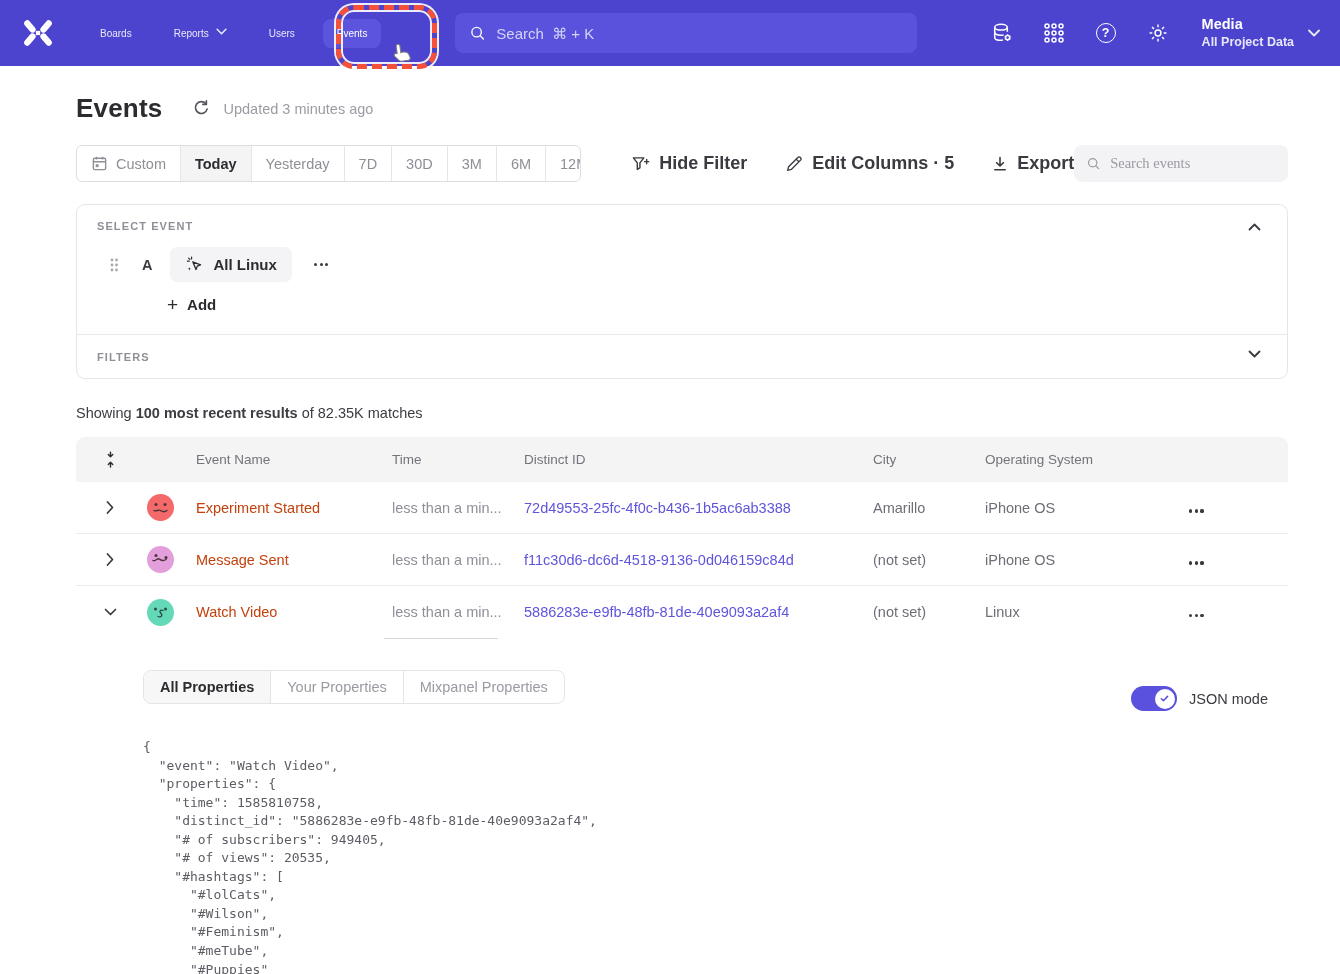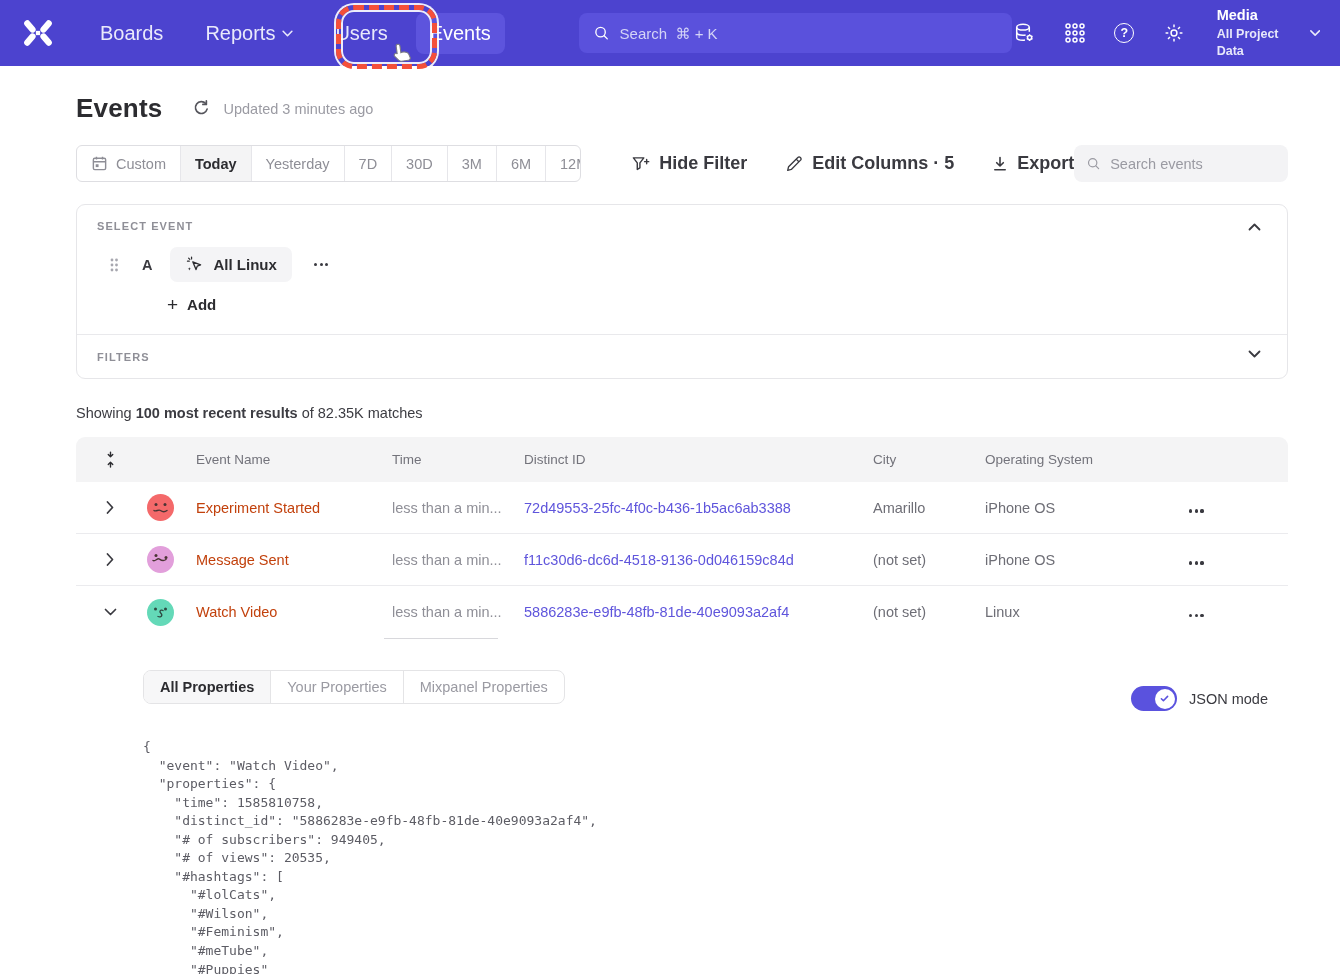--- a/index.html
+++ b/index.html
@@ -4,22 +4,22 @@
 <style>
   * { margin:0; padding:0; box-sizing:border-box; }
   html,body { width:1340px; height:974px; overflow:hidden; background:#fff;
               font-family:"Liberation Sans", sans-serif; }
   svg { display:block; }
 
   
   .navbar { position:relative; height:66px; background:#4c43cf; display:flex;
             align-items:center; padding:0 20px; color:#fff; }
   .logo { width:36px; height:36px; margin-right:30px; flex:0 0 auto; }
-  .nav-item { color:#e9e9fb; font-size:20px; padding:9px 14px; border-radius:8px;
-              margin-right:14px; display:flex; align-items:center; gap:7px;
+  .nav-item { color:#e9e9fb; font-size:10px; padding:9px 14px; border-radius:8px;
+              margin-right:14px; display:flex; align-items:flex-start; gap:7px;
               cursor:pointer; white-space:nowrap; }
   .nav-item.active { background:#5d54dd; color:#fff; }
   .nav-search { margin-left:60px; width:462px; height:40px; background:#5a51dc;
                 border-radius:8px; display:flex; align-items:center; padding:0 14px; gap:10px; }
   .nav-search input { background:transparent; border:none; outline:none; color:#fde047;
                       font-size:15px; width:100%; font-family:"Liberation Sans",sans-serif; }
   .nav-search input::placeholder { color:#d4d4f6; opacity:1; }
   .nav-right { margin-left:auto; display:flex; align-items:center; gap:28px; }
   .nav-icon { width:24px; height:24px; color:#fff; display:flex; align-items:center;
               justify-content:center; cursor:pointer; }
@@ -52,21 +52,21 @@
                color:#8e8e96; border-left:1px solid #e6e6ea; cursor:pointer; white-space:nowrap; }
   .range-btn:first-child { border-left:none; }
   .range-btn.selected { background:#f4f4f5; color:#2c2c30; font-weight:bold; }
   .toolbar-actions { display:flex; align-items:center; margin-left:50px; gap:38px; }
   .action-btn { display:flex; align-items:center; gap:9px; font-size:18px; color:#3a3a40;
                 font-weight:600; cursor:pointer; white-space:nowrap;justify-content:center; }
   .events-search { margin-left:auto; width:222px; height:37px; background:#f3f3f5;
                    border-radius:8px; display:flex; align-items:center; padding:0 12px; gap:9px;
                    color:#9a9aa2; }
   .events-search input { background:transparent; border:none; outline:none; font-size:14.5px;
-                         color:#3a3a40; width:100%; font-family:Liberation Sans, sans-serif; }
+                         color:#3a3a40; width:100%; font-family:Liberation Serif, serif; }
   .events-search input::placeholder { color:#9a9aa2; opacity:1; }
 
   
   .qb-card { margin-top:22px; border:1px solid #e6e6e9; border-radius:9px; background:#fff; }
   .qb-section-label { font-size:11px; font-weight:bold; letter-spacing:1.1px; color:#8f8f97; }
   .qb-top { position:relative; padding:15px 20px 20px 20px; }
   .qb-row { display:flex; align-items:center; margin-top:15px; }
   .drag-handle { color:#a7a7af; margin-left:12px; cursor:grab; }
   .row-letter { font-size:14.5px; font-weight:bold; color:#3a3a40; margin-left:23px; }
   .event-pill { margin-left:18px; display:flex; align-items:center; gap:9px; background:#f4f4f6;

